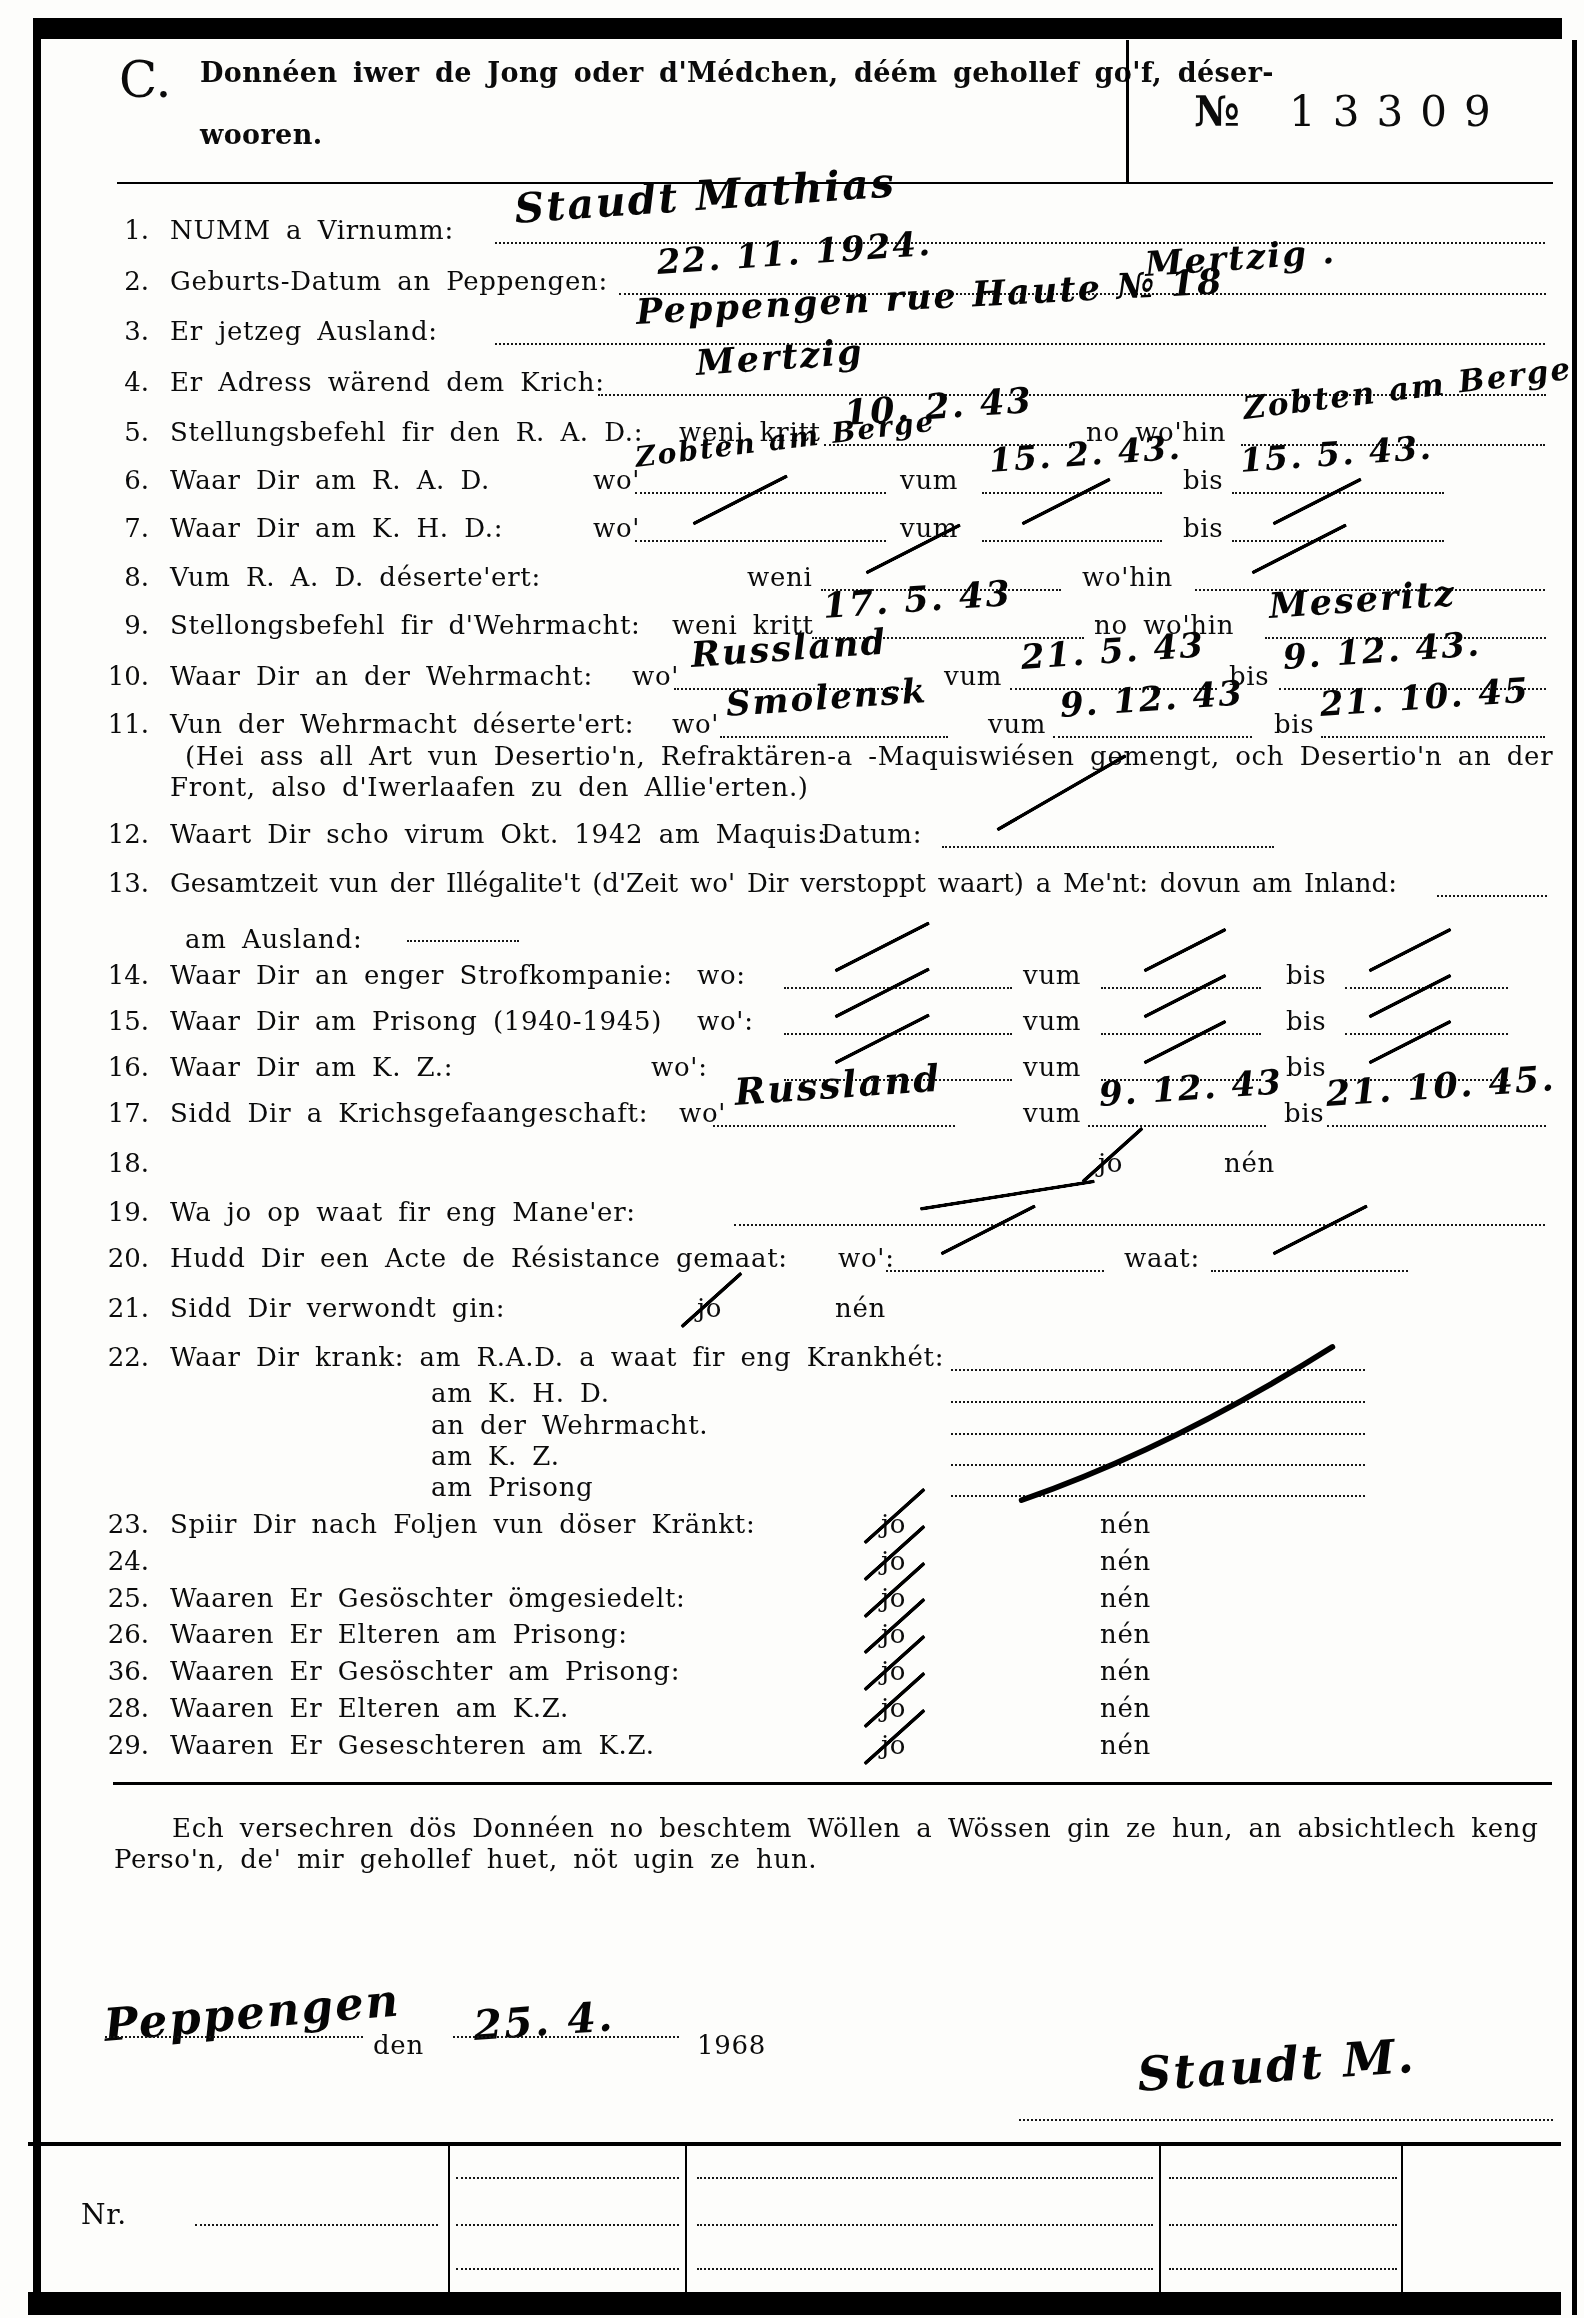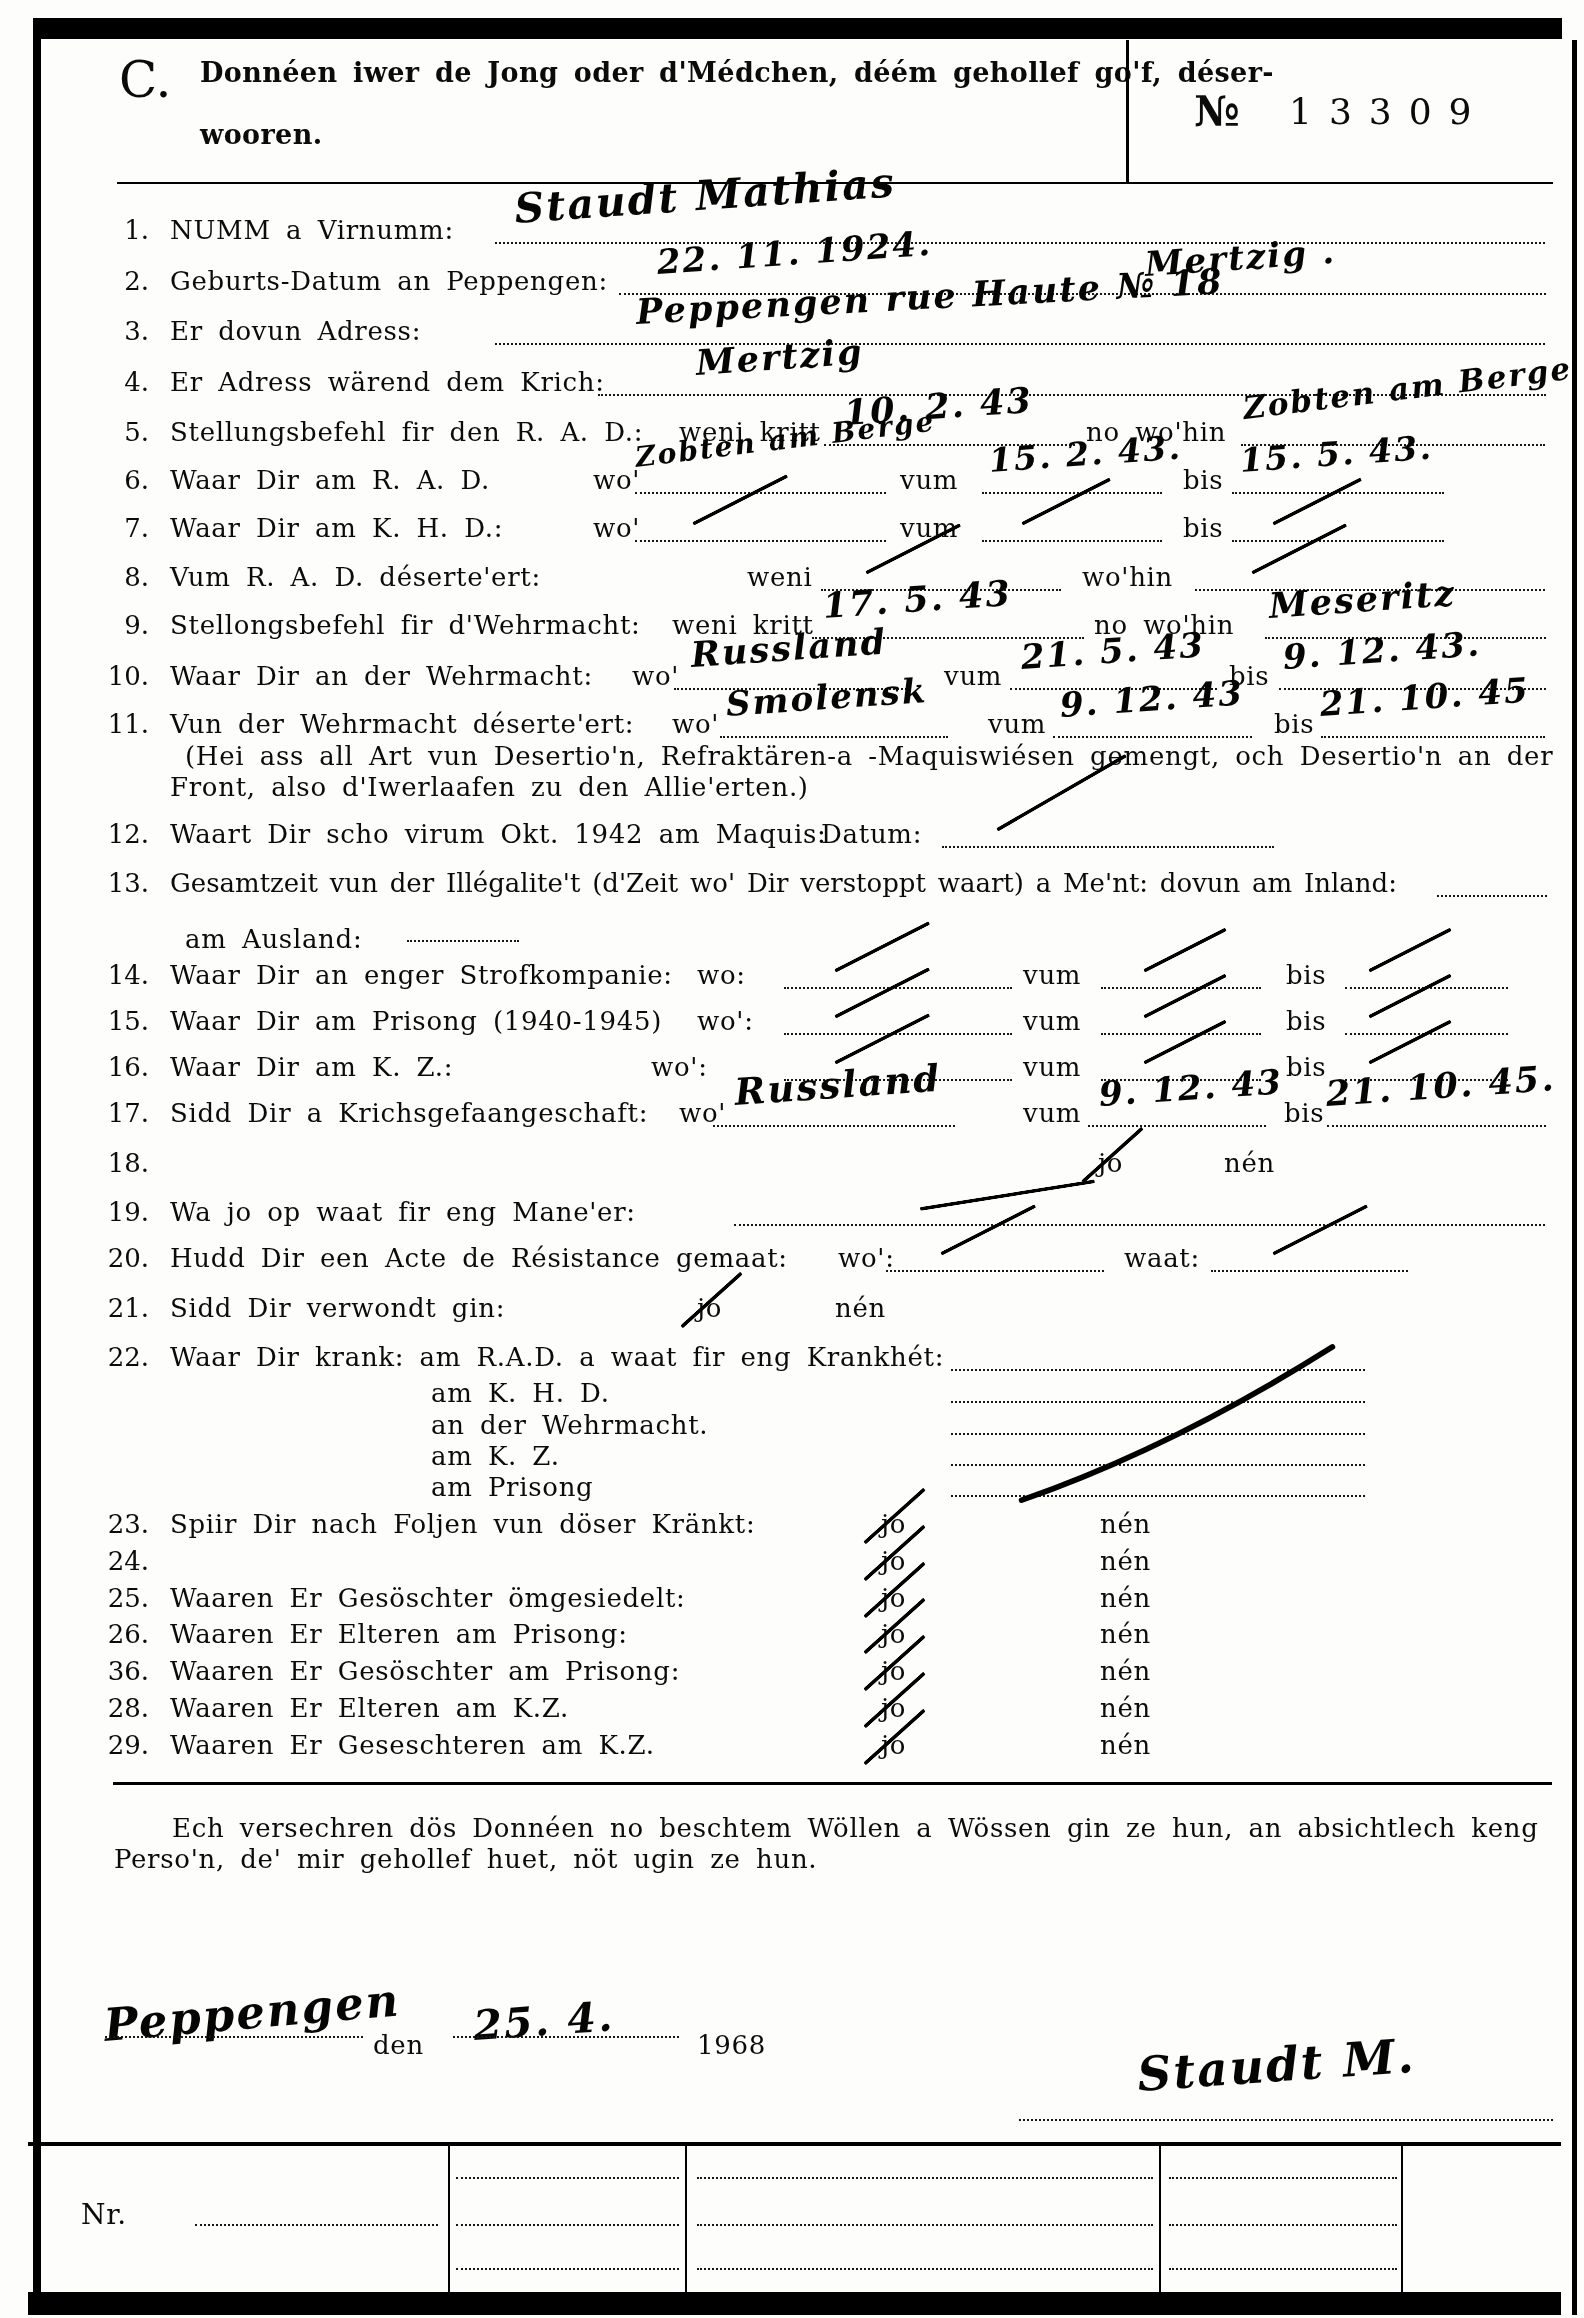--- a/index.html
+++ b/index.html
@@ -13,21 +13,21 @@
   .dl{position:absolute;height:30px;border-bottom:2.8px dotted #161616}
   .pdl{position:absolute;border-bottom:2.8px dotted #161616}
   .hw{position:absolute;font-family:"DejaVu Serif",serif;font-style:italic;font-weight:700;line-height:1;
       white-space:nowrap;transform:rotate(-4deg);transform-origin:left bottom;letter-spacing:2.1px;color:#050505}
   .sl{position:absolute;top:10px;border-top:4.2px solid #000;border-radius:4.2px;transform:rotate(-27deg);transform-origin:left center}
   .strike{position:absolute;top:5.7px;width:81px;border-top:4.2px solid #000;border-radius:4.2px;transform:rotate(-42deg);transform-origin:center}
   .bar{position:absolute;background:#000}
   .ht{position:absolute;font-weight:700;font-size:27px;line-height:31px;letter-spacing:0.4px;word-spacing:5.7px;white-space:nowrap}
   .clet{position:absolute;font-size:50px;line-height:50px}
   .nosign{position:absolute;font-size:42px;line-height:42px;font-weight:700}
-  .digits{position:absolute;font-size:36px;line-height:42px;letter-spacing:17px}
+  .digits{position:absolute;font-size:42px;line-height:42px;letter-spacing:17px}
   svg.bigslash{position:absolute;overflow:visible}
 </style>
 </head>
 <body>
 
 <div class="page">
 
   <div class="bar" style="left:39px;top:18.4px;width:1523px;height:21px"></div>
   <div class="bar" style="left:33px;top:18.4px;width:7.8px;height:2296px"></div>
   <div class="bar" style="left:1572px;top:40px;width:5px;height:2275px"></div>
@@ -51,21 +51,21 @@
   <div class="item" style="top:265px">
     <span class="num">2.</span>
     <span class="label">Geburts-Datum an Peppengen:</span>
     <span class="dl" style="left:619px;width:927px"></span>
     <span class="hw" style="left:658px;top:-20px;font-size:34px">22. 11. 1924.</span>
     <span class="hw" style="left:1146px;top:-18.4px;font-size:34px">Mertzig .</span>
   </div>
 
   <div class="item" style="top:315px">
     <span class="num">3.</span>
-    <span class="label">Er dovun Adress:</span>
+    <span class="label">Er jetzeg Ausland:</span>
     <span class="dl" style="left:495px;width:1050px"></span>
     <span class="hw" style="left:637px;top:-21px;font-size:35px;transform:rotate(-3deg)">Peppengen  rue Haute  № 18</span>
   </div>
 
   <div class="item" style="top:366px">
     <span class="num">4.</span>
     <span class="label">Er Adress wärend dem Krich:</span>
     <span class="dl" style="left:598px;width:948px"></span>
     <span class="hw" style="left:697px;top:-21px;font-size:35px">Mertzig</span>
   </div>

